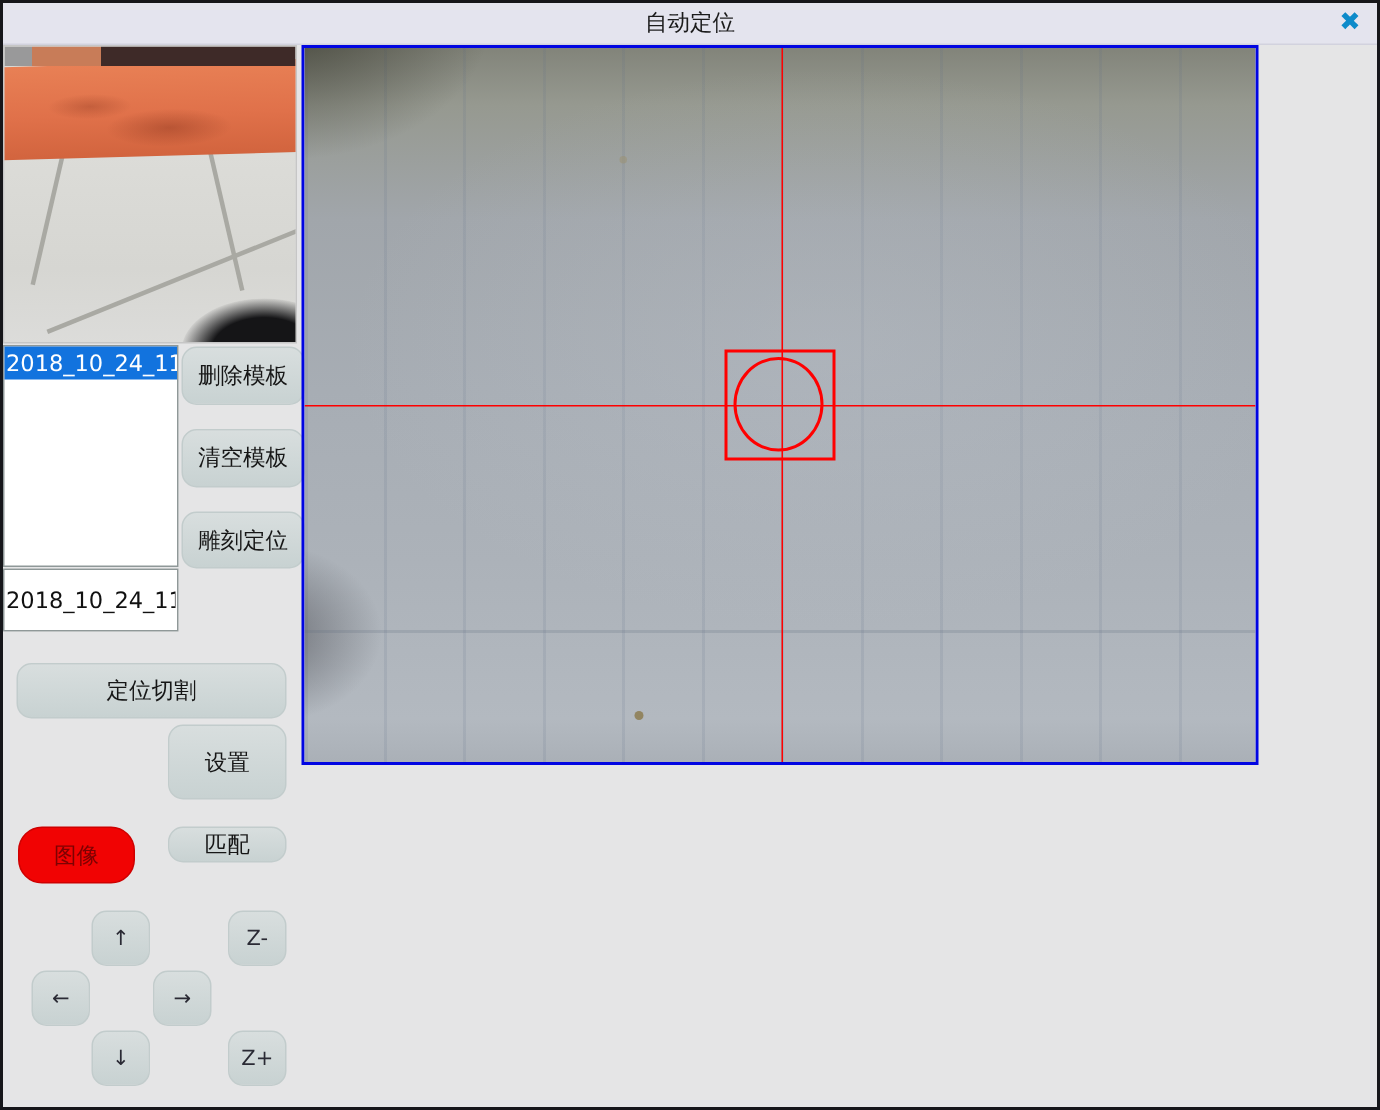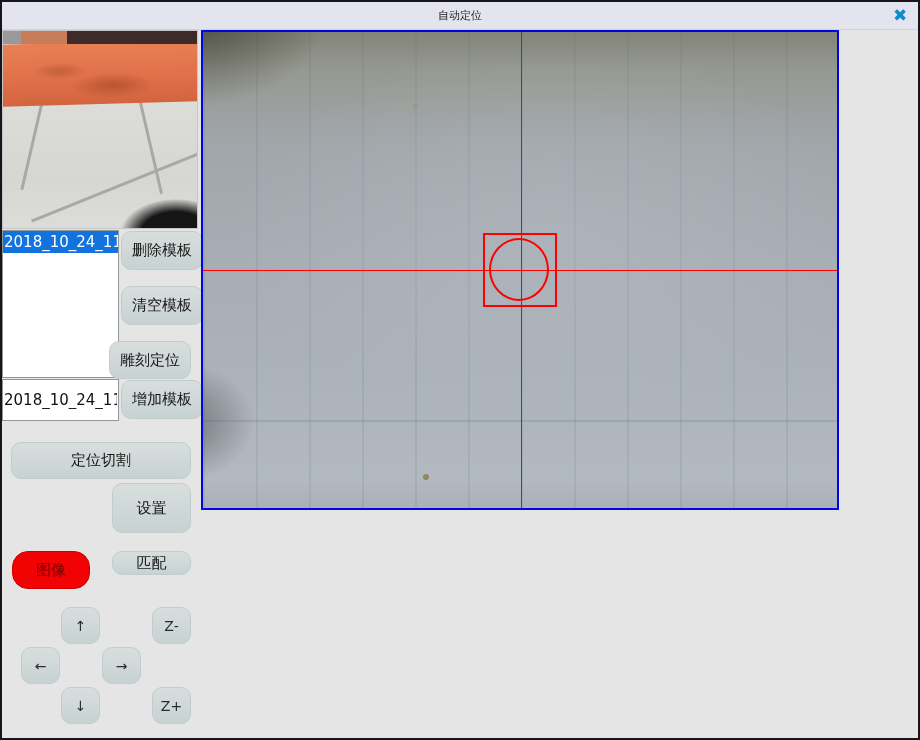--- a/index.html
+++ b/index.html
@@ -9,21 +9,21 @@
     position:relative;width:920px;height:740px;
     background:#e5e5e6;border:2px solid #16161a;overflow:hidden;
   }
 
   
   .titlebar{
     position:absolute;left:0;top:0;width:916px;height:28px;
     background:#e4e4ee;border-bottom:1px solid #d2d2de;
     display:flex;align-items:center;justify-content:center;
   }
-  .title{font-size:11px;color:#1b1b1b;}
+  .title{font-size:15px;color:#1b1b1b;}
   .close{
     position:absolute;right:7px;top:50%;transform:translateY(-50%);
     width:22px;height:22px;display:flex;align-items:center;justify-content:center;
     color:#0d8bca;font-size:17px;font-weight:bold;cursor:pointer;line-height:1;
   }
 
   
   .thumb{
     position:absolute;left:0;top:28px;width:196px;height:199px;
     border:1px solid #c6c6c6;overflow:hidden;
@@ -71,21 +71,21 @@
 
   
   .btn{
     position:absolute;display:flex;align-items:center;justify-content:center;
     background:linear-gradient(180deg,#d8dede 0,#c8d2d2 100%);
     border:1px solid #c2cccc;border-radius:10px;
     font-size:15px;color:#161616;cursor:pointer;white-space:nowrap;
   }
   .btn-del{left:119px;top:229px;width:82px;height:39px;}
   .btn-clear{left:119px;top:284px;width:82px;height:39px;}
-  .btn-engrave{left:107px;top:339px;width:82px;height:38px;}
+  .btn-engrave{left:119px;top:339px;width:82px;height:38px;}
   .btn-add{left:119px;top:378px;width:82px;height:39px;}
 
   .btn-poscut{left:9px;top:440px;width:180px;height:37px;}
   .btn-cal{left:10px;top:495px;width:78px;height:38px;}
   .btn-set{left:110px;top:481px;width:79px;height:50px;}
   .btn-img{
     left:10px;top:549px;width:78px;height:38px;
     background:#f10303;border-color:#cf0000;color:#7c0202;border-radius:16px;
   }
   .btn-match{left:110px;top:549px;width:79px;height:24px;}
@@ -147,21 +147,20 @@
 
   <div class="list">
     <div class="list-item">2018_10_24_11</div>
   </div>
 
   <input class="name-input" type="text" value="2018_10_24_11" style="">
 
   <div class="btn btn-del">删除模板</div>
   <div class="btn btn-clear">清空模板</div>
   <div class="btn btn-engrave">雕刻定位</div>
-  <div class="btn btn-add">增加模板</div>
 
   <div class="btn btn-poscut">定位切割</div>
   <div class="btn btn-set">设置</div>
   <div class="btn btn-img">图像</div>
   <div class="btn btn-match">匹配</div>
 
   <div class="btn jog jog-up">↑</div>
   <div class="btn jog jog-zminus">Z-</div>
   <div class="btn jog jog-left">←</div>
   <div class="btn jog jog-right">→</div>

